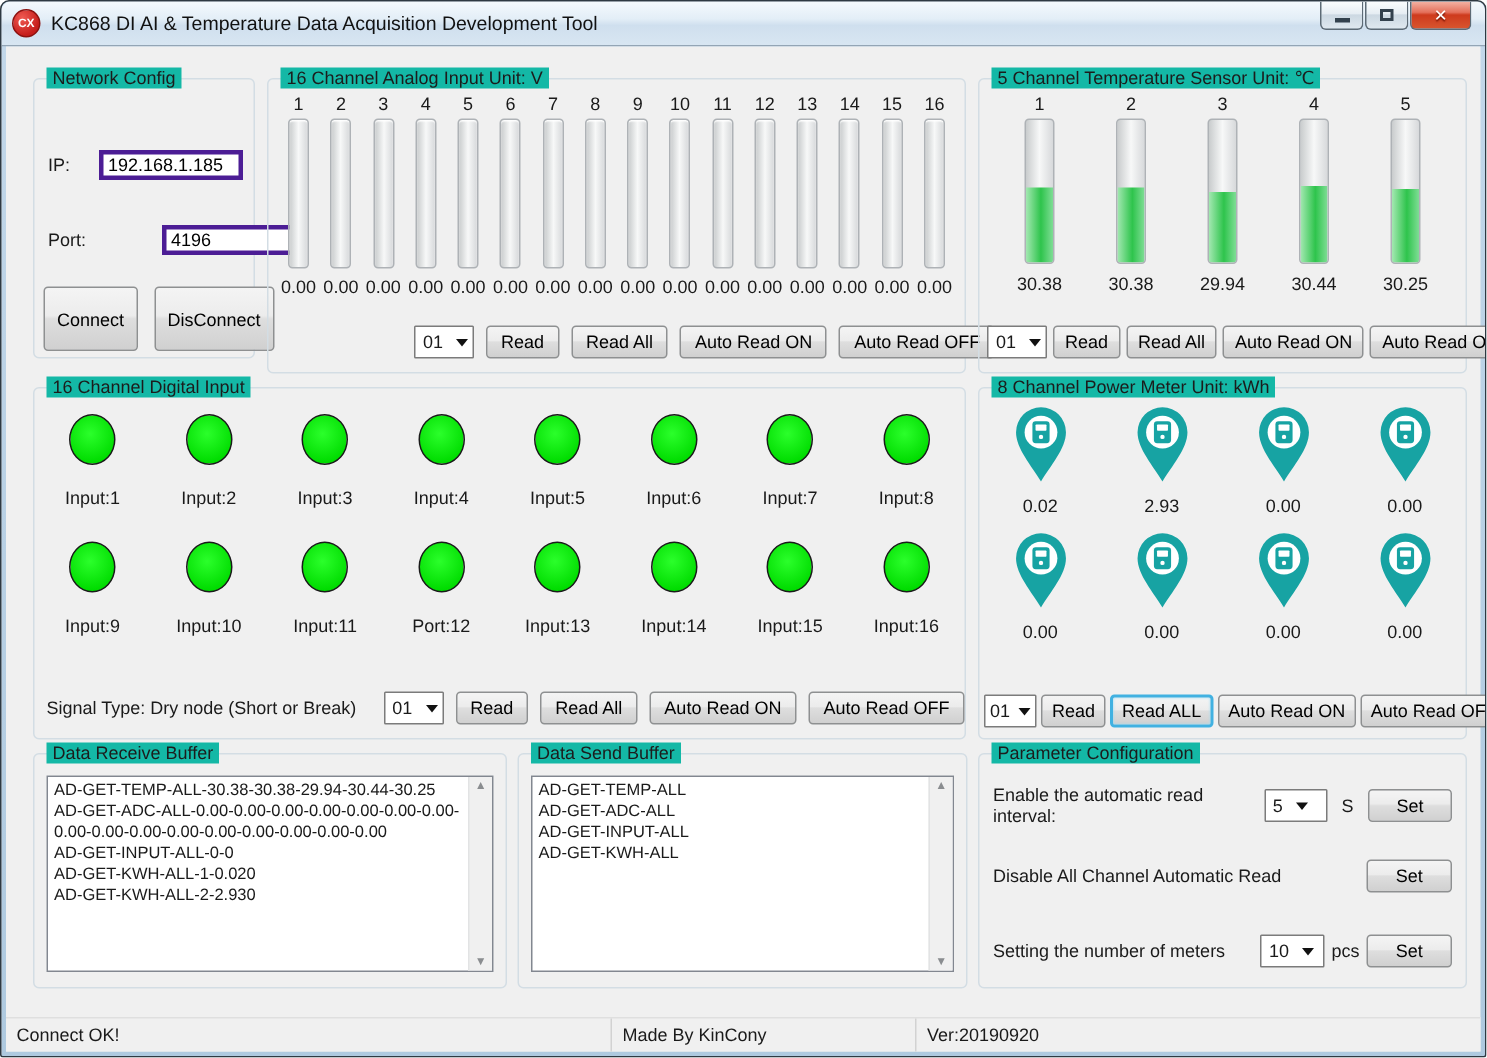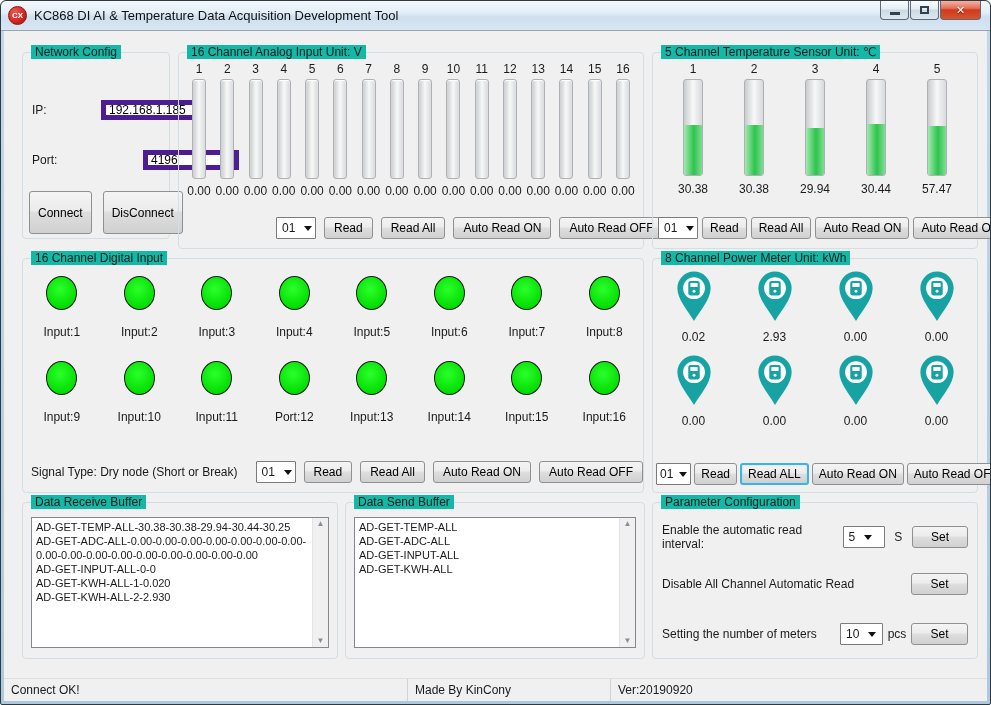--- a/index.html
+++ b/index.html
@@ -32,21 +32,21 @@
   .group { position:absolute; border:1px solid #d3dde4; border-radius:4px; }
   .legend { position:absolute; top:-8px; left:8px; background:#14b8a6; padding:0 4px; font-size:12px; color:#1c1c1c; white-space:nowrap; }
 
   
   .btn { height:22px; border:1px solid #8e9091; border-radius:3px; padding:0 9px; font-size:12px; color:#000;
          background:linear-gradient(#f4f4f4,#ececec 45%,#dedede 50%,#d0d0d0); font-family:inherit; cursor:pointer; white-space:nowrap; }
   .btn.focused { border:2px solid #41b1e1; box-shadow:inset 0 0 2px #9adcf5; padding:0 7px; }
   .combo { height:22px; background:#fff; border:1px solid #7b7b7b; border-radius:1px; display:flex; align-items:center;
            padding:0 5px; font-size:12px; cursor:pointer; }
   .carrow { width:0; height:0; border:4px solid transparent; border-top:5px solid #111; margin-left:9px; margin-top:5px; }
-  .tbox { height:20px; border:5px solid #4c1d95; background:#fff; font-size:12px; font-family:inherit; padding:0 3px;margin-left:35px; }
+  .tbox { height:20px; border:3px solid #4c1d95; background:#fff; font-size:12px; font-family:inherit; padding:0 3px; }
 
   
   .g-network { left:18px; top:21px; width:148px; height:187px; }
   .nc-row { position:absolute; left:9px; display:flex; align-items:center; }
   .nc-label { width:34px; font-size:12px; }
   .nc-input { width:96px; }
   .nc-btns { position:absolute; left:6px; top:138px; display:flex; gap:11px; }
   .bigbtn { height:43px; padding:0 8px; }
 
   
@@ -289,21 +289,21 @@
             <div class="tbar">
               <div class="tfill" style="height: 54%;"></div>
             </div>
             <span class="tval">30.44</span>
           </div>
         <div class="tcol">
             <span class="chnum">5</span>
             <div class="tbar">
               <div class="tfill" style="height: 52%;"></div>
             </div>
-            <span class="tval">57.47</span>
+            <span class="tval">30.25</span>
           </div>
       </div>
       <div class="ctrlrow">
         <div class="combo combo-ch">
             <span>01</span>
             <span class="carrow"></span>
           </div>
         <button class="btn">Read</button>
         <button class="btn">Read All</button>
         <button class="btn">Auto Read ON</button>

